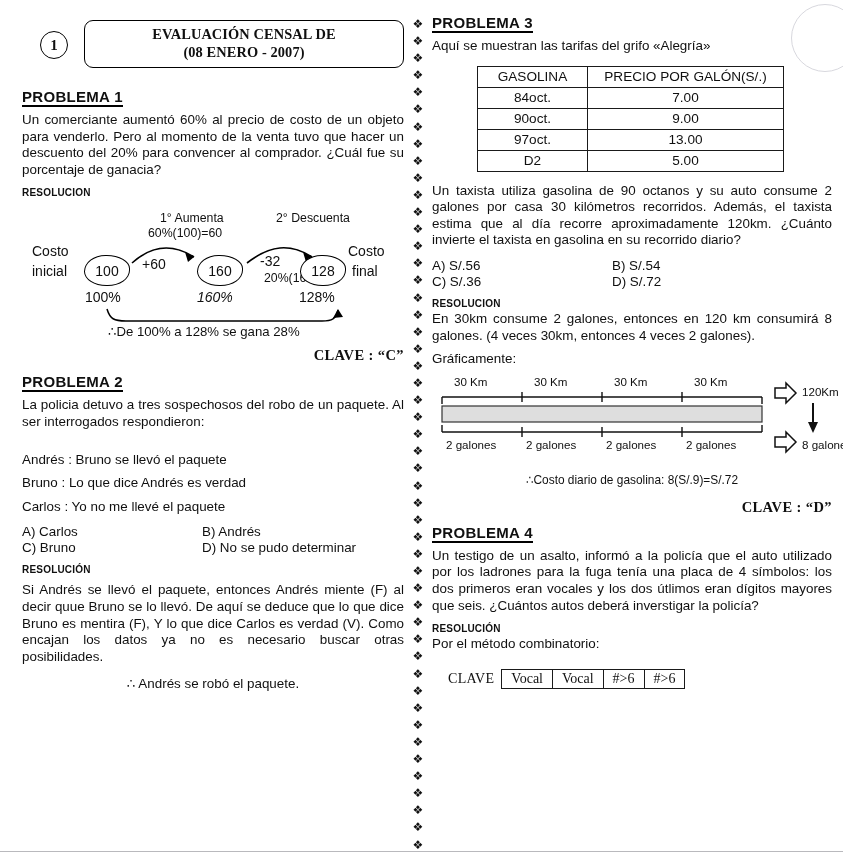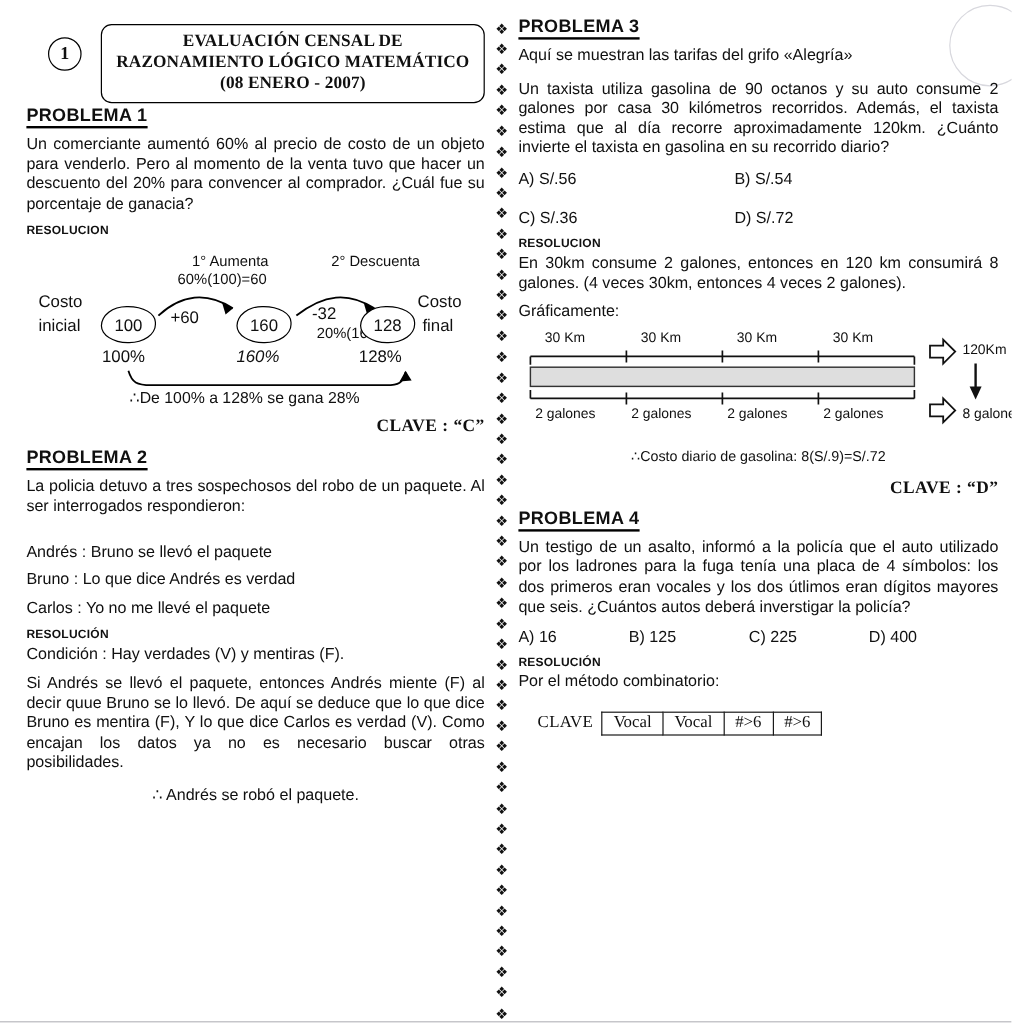--- a/index.html
+++ b/index.html
@@ -102,21 +102,21 @@
   table.gas td, table.gas th{
     border:1.2px solid #1a1a1a;
     padding:2.5px 8px; text-align:center; font-weight:normal;
   }
   table.gas th{ font-size:13.6px; }
   table.gas td.c1, table.gas th.c1{ width:110px; }
   table.gas td.c2, table.gas th.c2{ width:196px; }
 
   .opt-grid{
     display:grid; grid-template-columns:180px 1fr;
-    row-gap:18px; font-size:13.4px; margin-top:9px;
+    row-gap:1px; font-size:13.4px; margin-top:9px;
   }
   .opt-grid4{
     display:grid; grid-template-columns:92px 100px 100px 1fr;
     font-size:13.4px; margin-top:9px;
   }
 
   
   .kmdiag{ position:relative; height:96px; margin-top:7px; }
   .kmlabel{ position:absolute; font-size:11.6px; white-space:nowrap; }
   .kmsvg{ position:absolute; left:0; top:0; }
@@ -135,21 +135,20 @@
 <div class="page">
 
   <div class="scan-arc"></div>
 
   <div class="col-left">
 
     <div class="header-row">
       <div class="num-circle">1</div>
       <div class="title-box">
         <div>EVALUACIÓN CENSAL DE</div>
-        <div>RAZONAMIENTO LÓGICO MATEMÁTICO</div>
         <div>(08 ENERO - 2007)</div>
       </div>
     </div>
 
     <div>
       <h2 class="problem">PROBLEMA 1</h2>
       <p class="body">Un comerciante aumentó 60% al precio de costo de un objeto para venderlo. Pero al momento de la venta tuvo que hacer un descuento del 20% para convencer al comprador. ¿Cuál fue su porcentaje de ganacia?</p>
 
 
       <div class="reso">RESOLUCION</div>
@@ -192,23 +191,28 @@
       <div class="clave" style="margin-top:14px;">CLAVE : “C”</div>
     </div>
 
     <div class="phead">
       <h2 class="problem">PROBLEMA 2</h2>
       <p class="body">La policia detuvo a tres sospechosos del robo de un paquete. Al ser interrogados respondieron:</p>
       <p class="body nj" style="margin-top:21px;">Andrés : Bruno se llevó el paquete</p>
       <p class="body nj" style="margin-top:7px;">Bruno  : Lo que dice Andrés es verdad</p>
       <p class="body nj" style="margin-top:7px;">Carlos : Yo no me llevé el paquete</p>
 
+      <div class="opt-grid">
+        <span>A) Carlos</span>
+        <span>B) Andrés</span>
+        <span>C) Bruno</span>
+        <span>D) No se pudo determinar</span>
+      </div>
 
       <div class="reso">RESOLUCIÓN</div>
-      <p class="body nj">Condición : Hay verdades (V) y mentiras (F).</p>
       <p class="body" style="margin-top:7px;">Si Andrés se llevó el paquete, entonces Andrés miente (F) al decir quue Bruno se lo llevó. De aquí se deduce que lo que dice Bruno es mentira (F), Y lo que dice Carlos es verdad (V). Como encajan los datos ya no es necesario buscar otras posibilidades.</p>
       <div class="concl" style="margin-top:11px;">∴ Andrés se robó el paquete.</div>
     </div>
   </div>
 
   <div class="divider" id="divider">
       <div>❖</div>
       <div>❖</div>
       <div>❖</div>
       <div>❖</div>
@@ -259,20 +263,44 @@
       <div>❖</div>
       <div>❖</div>
     </div>
 
   <div class="col-right">
 
     <div>
       <h2 class="problem">PROBLEMA 3</h2>
       <p class="body nj">Aquí se muestran las tarifas del grifo «Alegría»</p>
 
+      <table class="gas">
+        <tbody>
+            <tr>
+          <th class="c1">GASOLINA</th>
+          <th class="c2">PRECIO POR GALÓN(S/.)</th>
+        </tr>
+        <tr>
+          <td class="c1">84oct.</td>
+          <td class="c2">7.00</td>
+        </tr>
+        <tr>
+          <td class="c1">90oct.</td>
+          <td class="c2">9.00</td>
+        </tr>
+        <tr>
+          <td class="c1">97oct.</td>
+          <td class="c2">13.00</td>
+        </tr>
+        <tr>
+          <td class="c1">D2</td>
+          <td class="c2">5.00</td>
+        </tr>
+      </tbody>
+        </table>
 
       <p class="body" style="margin-top:11px;">Un taxista utiliza gasolina de 90 octanos y su auto consume 2 galones por casa 30 kilómetros recorridos. Además, el taxista estima que al día recorre aproximadamente 120km. ¿Cuánto invierte el taxista en gasolina en su recorrido diario?</p>
 
       <div class="opt-grid">
         <span>A) S/.56</span>
         <span>B) S/.54</span>
         <span>C) S/.36</span>
         <span>D) S/.72</span>
       </div>
 
@@ -322,26 +350,20 @@
       </div>
 
       <div class="concl-small">∴Costo diario de gasolina: 8(S/.9)=S/.72</div>
       <div class="clave" style="margin-top:12px;">CLAVE : “D”</div>
     </div>
 
     <div style="margin-top:8px;">
       <h2 class="problem">PROBLEMA 4</h2>
       <p class="body">Un testigo de un asalto, informó a la policía que el auto utilizado por los ladrones para la fuga tenía una placa de 4 símbolos: los dos primeros eran vocales y los dos útlimos eran dígitos mayores que seis. ¿Cuántos autos deberá inverstigar la policía?</p>
 
-      <div class="opt-grid4">
-        <span>A) 16</span>
-        <span>B) 125</span>
-        <span>C) 225</span>
-        <span>D) 400</span>
-      </div>
 
       <div class="reso">RESOLUCIÓN</div>
       <p class="body nj">Por el método  combinatorio:</p>
 
       <div class="clavewrap">
         <span class="lbl">CLAVE</span>
         <table class="clavetab">
           <tbody>
               <tr>
             <td>Vocal</td>

